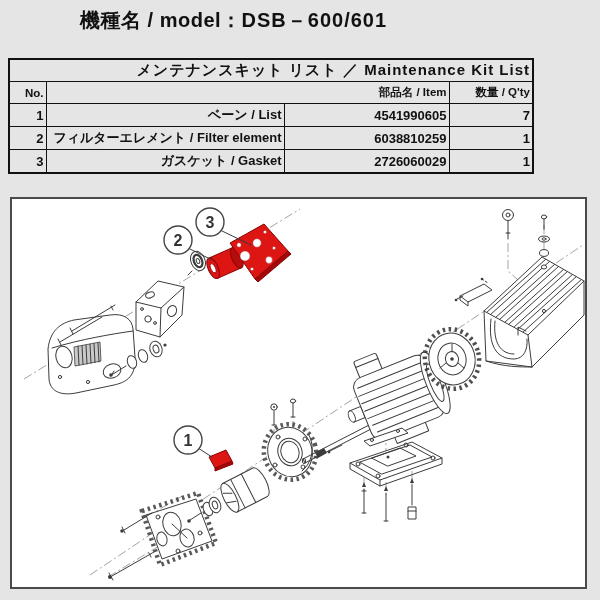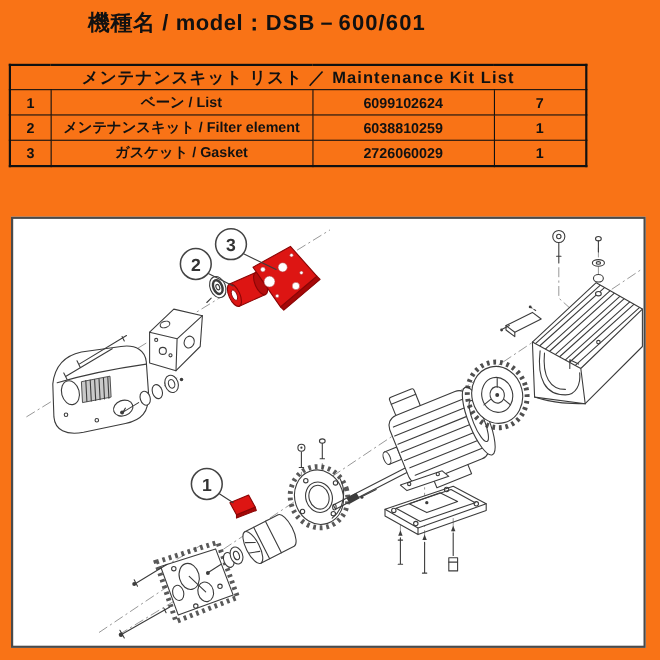--- a/index.html
+++ b/index.html
@@ -1,23 +1,23 @@
 <!DOCTYPE html>
 <html><head>
 <meta charset="utf-8">
 <style>
   html,body { margin:0; padding:0; background:#ffffff; }
   body { width:600px; height:600px; font-family:"Liberation Sans","DejaVu Sans",sans-serif; color:#111; }
-  .page { position:relative; width:600px; height:600px; overflow:hidden; background:#f97316; }
+  .page { position:relative; width:600px; height:600px; overflow:hidden; background:#e5e5e5; }
 
   .title { position:absolute; top:7px; left:80px; font-size:20px; font-weight:bold; white-space:nowrap; letter-spacing:.5px; }
   .title .model-val { letter-spacing:1px; }
 
   table.kit { position:absolute; top:58px; left:8px; width:524px; border-collapse:collapse; table-layout:fixed; border:2px solid #111; }
-  table.kit td { border:1px solid #111; padding:0 2px; text-align:center; vertical-align:middle; font-weight:bold; overflow:hidden; white-space:nowrap; }
+  table.kit td { border:1px solid #111; padding:0 2px; text-align:right; vertical-align:middle; font-weight:bold; overflow:hidden; white-space:nowrap; }
   .t-title td { font-size:15px; height:21px; letter-spacing:1px; }
   .t-head td  { font-size:11.5px; height:21px; }
   .t-row td   { font-size:13px; height:22px; }
 
   .diagram { position:absolute; top:197px; left:10px; width:577px; height:392px; border:2px solid #4a4a4a; background:#fff; box-sizing:border-box; }
   .diagram svg { width:100%; height:100%; display:block; }
 
   .s   { fill:none; stroke:#3c3c3c; stroke-width:1; stroke-linecap:round; stroke-linejoin:round; }
   .sf  { fill:#ffffff; stroke:#3c3c3c; stroke-width:1; stroke-linejoin:round; }
   .cl  { fill:none; stroke:#8a8a8a; stroke-width:.8; stroke-dasharray:9 3 2 3; }
@@ -42,29 +42,34 @@
     <colgroup>
         <col style="width:37px">
         <col style="width:238px">
         <col style="width:165px">
         <col style="width:84px">
       </colgroup>
     <tbody>
         <tr class="t-title">
       <td colspan="4">メンテナンスキット リスト ／ Maintenance Kit List</td>
     </tr>
+    <tr class="t-head">
+      <td>No.</td>
+      <td colspan="2">部品名 / Item</td>
+      <td>数量 / Q'ty</td>
+    </tr>
     <tr class="t-row">
       <td>1</td>
       <td>ベーン / List</td>
-      <td>6099102624</td>
+      <td>4541990605</td>
       <td>7</td>
     </tr>
     <tr class="t-row">
       <td>2</td>
-      <td>メンテナンスキット / Filter element</td>
+      <td>フィルターエレメント / Filter element</td>
       <td>6038810259</td>
       <td>1</td>
     </tr>
     <tr class="t-row">
       <td>3</td>
       <td>ガスケット / Gasket</td>
       <td>2726060029</td>
       <td>1</td>
     </tr>
   </tbody>

